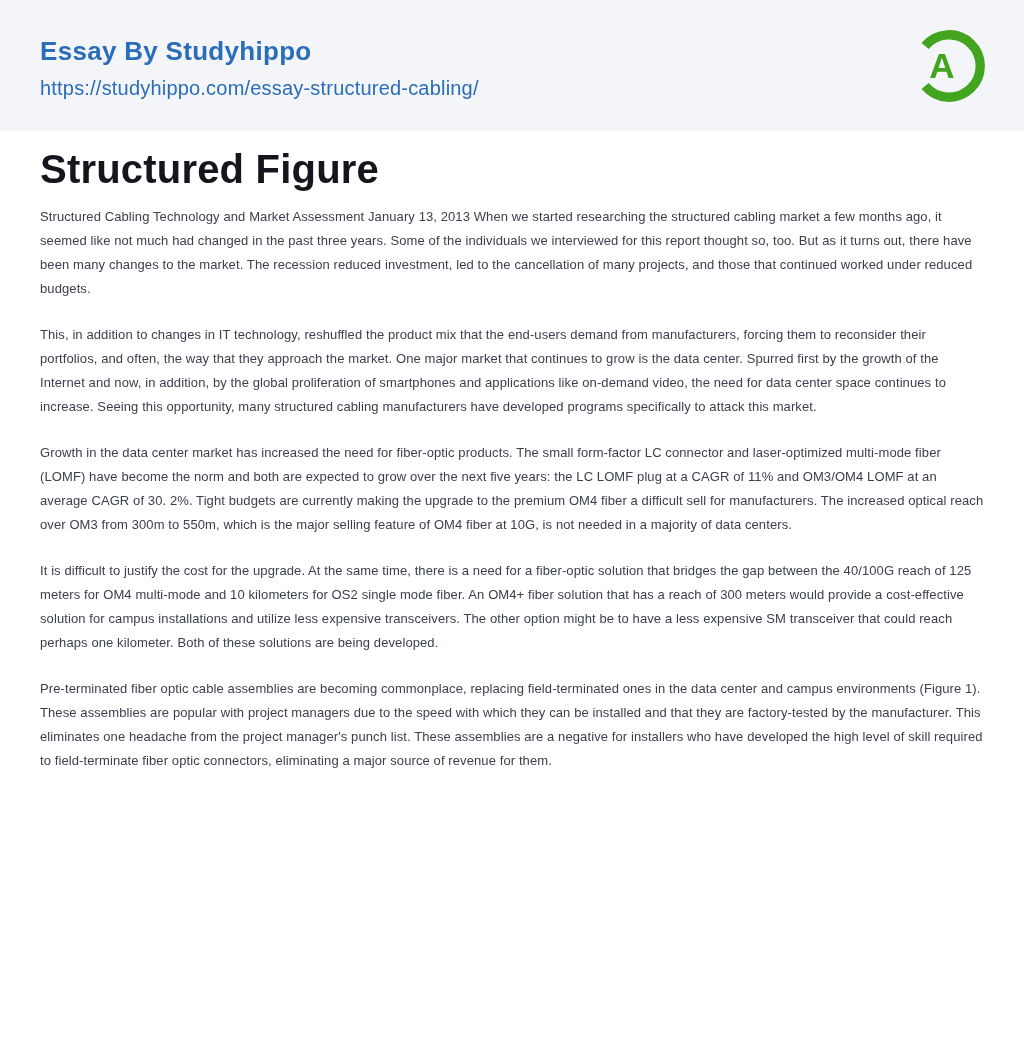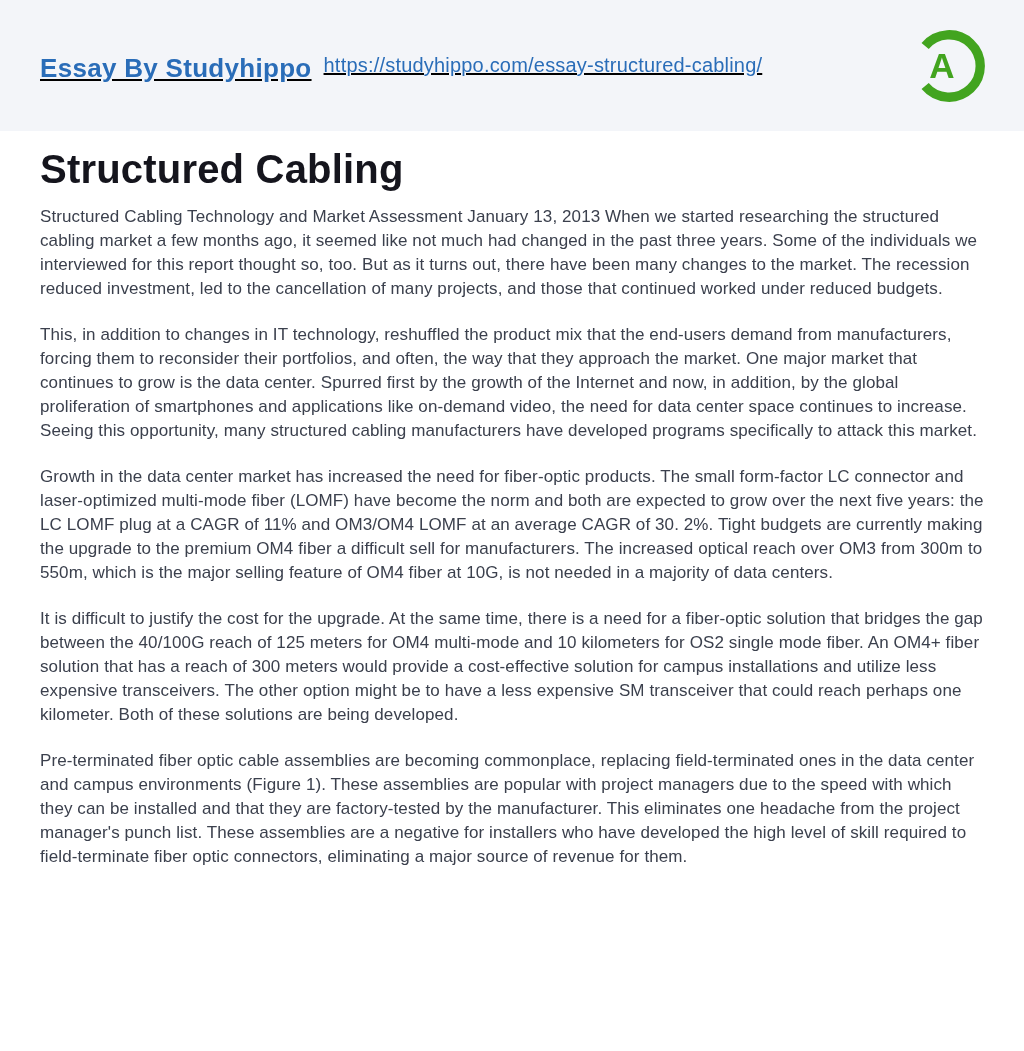--- a/index.html
+++ b/index.html
@@ -15,21 +15,21 @@
   
   .page-header {
     width: 1024px;
     height: 131px;
     background: #f3f5f9;
     display: flex;
     align-items: center;
     justify-content: space-between;
     padding: 0 36px 0 40px;
   }
-  .header-text { display: flex; flex-direction: row; gap: 12px; padding-top: 6px; text-decoration: underline; }
+  .header-text { display: flex; flex-direction: column; gap: 12px; padding-top: 6px; }
   .site-title {
     color: #2a6db8;
     font-size: 26px;
     font-weight: 700;
     letter-spacing: 0.3px;
     line-height: 1.1;
   }
   .site-url {
     color: #2a6db8;
     font-size: 20px;
@@ -54,21 +54,21 @@
   .essay-title {
     color: #15151d;
     font-size: 40px;
     font-weight: 700;
     letter-spacing: 0.2px;
     line-height: 1.15;
     margin: 0 0 13px 0;
   }
   .essay-paragraph {
     color: #3b404d;
-    font-size: 17px;
+    font-size: 13px;
     line-height: 24px;
     letter-spacing: 0.1px;
     margin: 0 0 22px 0;
   }
 </style>
 </head>
 <body>
 
 <header class="page-header">
   <div class="header-text">
@@ -77,20 +77,20 @@
   </div>
   <div class="logo-wrap">
     <svg width="78" height="88" viewBox="0 0 100 100">
       <path d="M 19.4 24.3 A 40 40 0 1 1 19.4 75.7" fill="none" stroke="#42a41f" stroke-width="12" stroke-linecap="butt"></path>
       <text x="41" y="65" text-anchor="middle" font-family="Liberation Sans, DejaVu Sans, sans-serif" font-size="45" font-weight="700" fill="#42a41f">A</text>
     </svg>
   </div>
 </header>
 
 <main class="essay-content">
-  <h1 class="essay-title">Structured Cabling</h1>
+  <h1 class="essay-title">Structured Figure</h1>
 
   <p class="essay-paragraph">Structured Cabling Technology and Market Assessment January 13, 2013 When we started researching the structured cabling market a few months ago, it seemed like not much had changed in the past three years. Some of the individuals we interviewed for this report thought so, too. But as it turns out, there have been many changes to the market. The recession reduced investment, led to the cancellation of many projects, and those that continued worked under reduced budgets.</p>
   <p class="essay-paragraph">This, in addition to changes in IT technology, reshuffled the product mix that the end-users demand from manufacturers, forcing them to reconsider their portfolios, and often, the way that they approach the market. One major market that continues to grow is the data center. Spurred first by the growth of the Internet and now, in addition, by the global proliferation of smartphones and applications like on-demand video, the need for data center space continues to increase. Seeing this opportunity, many structured cabling manufacturers have developed programs specifically to attack this market.</p>
   <p class="essay-paragraph">Growth in the data center market has increased the need for fiber-optic products. The small form-factor LC connector and laser-optimized multi-mode fiber (LOMF) have become the norm and both are expected to grow over the next five years: the LC LOMF plug at a CAGR of 11% and OM3/OM4 LOMF at an average CAGR of 30. 2%. Tight budgets are currently making the upgrade to the premium OM4 fiber a difficult sell for manufacturers. The increased optical reach over OM3 from 300m to 550m, which is the major selling feature of OM4 fiber at 10G, is not needed in a majority of data centers.</p>
   <p class="essay-paragraph">It is difficult to justify the cost for the upgrade. At the same time, there is a need for a fiber-optic solution that bridges the gap between the 40/100G reach of 125 meters for OM4 multi-mode and 10 kilometers for OS2 single mode fiber. An OM4+ fiber solution that has a reach of 300 meters would provide a cost-effective solution for campus installations and utilize less expensive transceivers. The other option might be to have a less expensive SM transceiver that could reach perhaps one kilometer. Both of these solutions are being developed.</p>
   <p class="essay-paragraph">Pre-terminated fiber optic cable assemblies are becoming commonplace, replacing field-terminated ones in the data center and campus environments (Figure 1). These assemblies are popular with project managers due to the speed with which they can be installed and that they are factory-tested by the manufacturer. This eliminates one headache from the project manager's punch list. These assemblies are a negative for installers who have developed the high level of skill required to field-terminate fiber optic connectors, eliminating a major source of revenue for them.</p>
 </main>
 
 </body></html>

